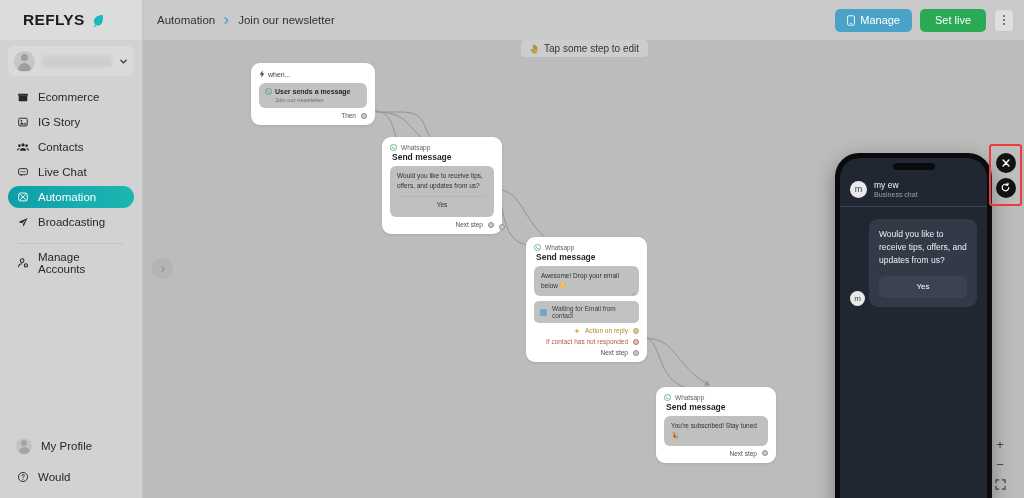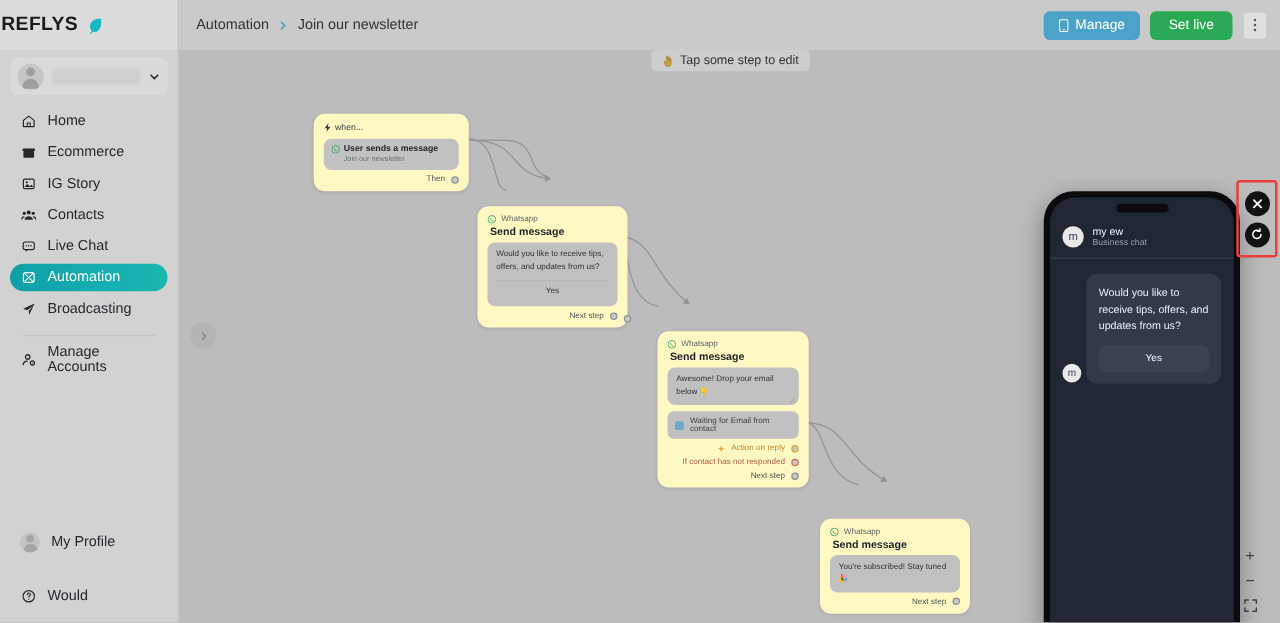--- a/index.html
+++ b/index.html
@@ -14,21 +14,21 @@
   
   .sidebar {
     width: 143px; height: 498px;
     background: #d2d2d2;
     display: flex; flex-direction: column;
     position: relative; z-index: 5;
     border-right: 1px solid #c4c4c4;
   }
   .brand {
     height: 40px; display: flex; align-items: center;
-    padding-left: 1px; gap: 5px;
+    padding-left: 23px; gap: 5px;
     background: #dcdcdc;
   }
   .brand-text {
     font-size: 15.5px; font-weight: bold; letter-spacing: .3px;
     color: #1c1c1c;
   }
   .brand-mark { width: 15px; height: 15px; position: relative; }
   .brand-mark svg { display:block; }
 
   .acct {
@@ -64,21 +64,21 @@
     color: #23282d; font-size: 11.5px;
   }
   .nav-item .ico { width: 13px; height: 13px; flex: none; display:flex; align-items:center; justify-content:center; }
   .nav-item.active {
     background: linear-gradient(90deg,#0f9ea8 0%, #17aeb0 60%, #1bb7ae 100%);
     color: #fff; font-weight: 500;
   }
   .nav-item.active .ico svg * { stroke: #fff !important; fill: none; }
   .nav-sep { height:1px; background:#c2c2c2; margin: 7px 10px 5px 10px; }
 
-  .nav-bottom { margin-top: auto; padding: 0 8px 10px 8px; display:flex; flex-direction:column; gap: 21px; }
+  .nav-bottom { margin-top: auto; padding: 0 8px 10px 8px; display:flex; flex-direction:column; gap: 9px; }
   .nav-bottom .nav-item { height: 22px; }
   .avatar-blur {
     width: 16px; height: 16px; border-radius:50%; background:#c3c3c3; position:relative; overflow:hidden; flex:none;
     filter: blur(.6px);
   }
   .avatar-blur::before { content:""; position:absolute; width:6px;height:6px;border-radius:50%;background:#a5a5a5;left:5px;top:2px; }
   .avatar-blur::after { content:""; position:absolute; width:11px;height:7px;border-radius:6px 6px 0 0;background:#a5a5a5;left:2.5px;top:9px; }
 
   
   .main { flex: 1; position: relative; height: 498px; background: #bcbcbc; }
@@ -116,24 +116,23 @@
 
   .collapse-handle {
     position:absolute; left:9px; top:218px; width:21px;height:21px;border-radius:50%;
     background:#b4b4b4; display:flex;align-items:center;justify-content:center; cursor:pointer;
   }
 
   .edges { position:absolute; inset:0; pointer-events:none; }
 
   
   .node {
-    position:absolute; background:#fef9c3; border-radius:9px;
+    position:absolute; background:#ffffff; border-radius:9px;
     box-shadow: 0 1px 3px rgba(0,0,0,.10);
     padding: 7px 8px 6px 8px;
-    margin-top: 28px;
   }
   .node-plat { display:flex; align-items:center; gap:4px; font-size:6.5px; color:#5c6266; }
   .node-plat .wa { width:7px;height:7px; flex:none; }
   .node-title { font-size:8.5px; font-weight:bold; color:#1d2125; margin: 1px 0 4px 2px; }
   .bubble {
     background:#c0c0c0; border-radius:6px; padding:5px 7px; font-size:6.5px;
     color:#2c3135; line-height:1.5;
   }
   .bubble.tall { min-height: 30px; position:relative; }
   .resize-grip { position:absolute; right:3px; bottom:2px; width:5px;height:5px; }
@@ -243,29 +242,20 @@
       <span class="avatar-sm"></span>
       <span class="acct-name"></span>
       <span class="chev">
         <svg width="9" height="9" viewBox="0 0 10 10">
             <path d="M2 3.5L5 6.5L8 3.5" stroke="#2b2b2b" stroke-width="1.4" fill="none" stroke-linecap="round"></path>
           </svg>
       </span>
     </div>
 
     <nav class="nav">
-      <div class="nav-item">
-        <span class="ico">
-          <svg width="12" height="12" viewBox="0 0 14 14">
-              <path d="M2 6.2L7 2.2l5 4V12H2z" fill="none" stroke="#23282d" stroke-width="1.1" stroke-linejoin="round"></path>
-              <path d="M5.6 12V8.6h2.8V12" fill="none" stroke="#23282d" stroke-width="1"></path>
-            </svg>
-        </span>
-        <span>Home</span>
-      </div>
       <div class="nav-item">
         <span class="ico">
           <svg width="12" height="12" viewBox="0 0 14 14">
               <rect x="2" y="5.5" width="10" height="6.5" rx="1" fill="#23282d"></rect>
               <path d="M1.6 3.2h10.8l.6 2.3H1z" fill="#23282d"></path>
             </svg>
         </span>
         <span>Ecommerce</span>
       </div>
       <div class="nav-item">

